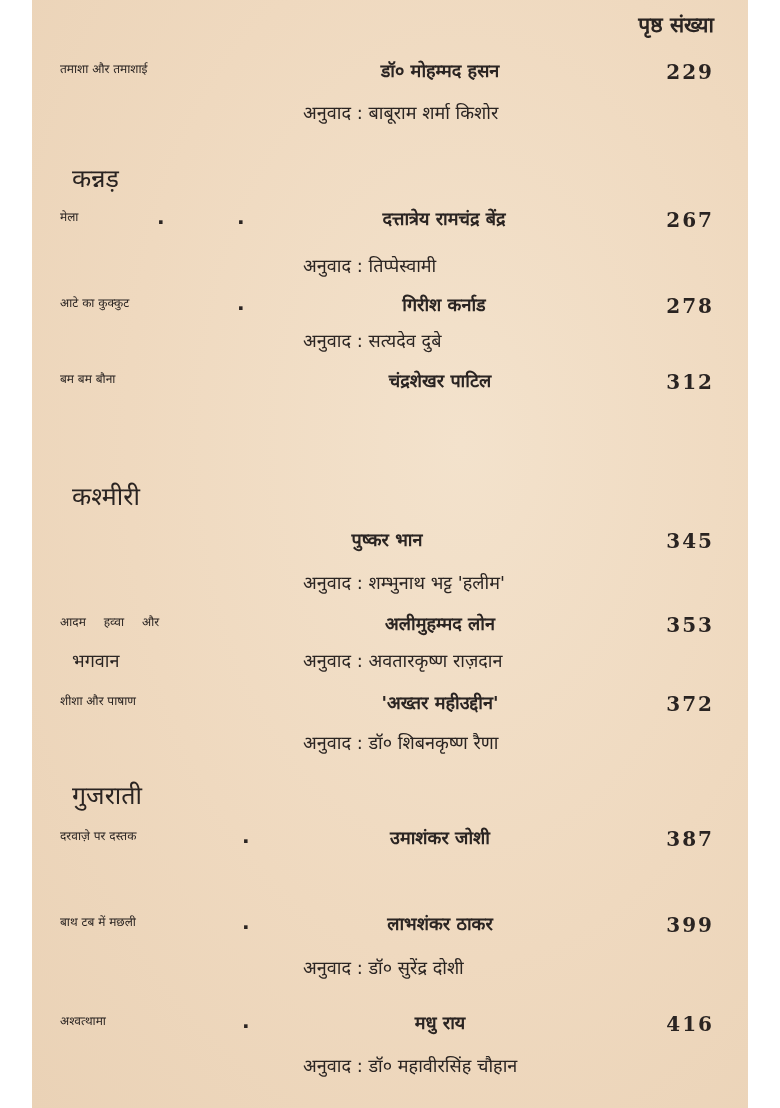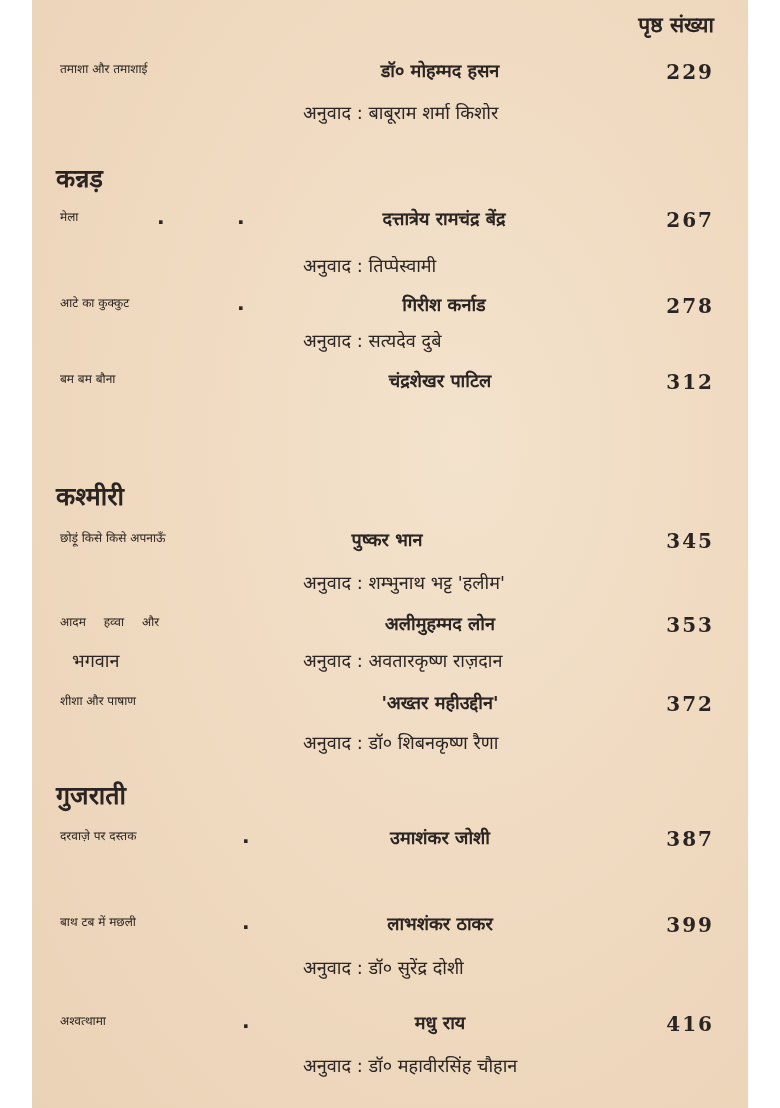--- a/index.html
+++ b/index.html
@@ -6,21 +6,21 @@
   body {
     width:780px; height:1108px; background:#ffffff; position:relative; overflow:hidden;
     font-family:"DejaVu Sans", sans-serif; color:#2a2422;
   }
   .page {
     position:absolute; left:32px; top:0; width:716px; height:1108px;
     background: radial-gradient(ellipse at 60% 40%, #f3e2cc 0%, #efd9bf 55%, #ead2b6 100%);
   }
   .abs { position:absolute; white-space:nowrap; }
   .header { right:34px; top:10px; font-size:21px; font-weight:bold; }
-  .section { left:24px; font-size:25px; font-weight:bold; }
+  .section { left:40px; font-size:25px; font-weight:normal; }
   .title { left:28px; font-size:12px; }
   .title2 { left:40px; font-size:18px; }
   .author { font-size:18px; font-weight:bold; transform:translateX(-50%); }
   .trans { left:243px; font-size:18px;margin-left:28px; }
   .pg { right:34px; font-family:"DejaVu Serif", serif; font-size:20px; font-weight:bold; letter-spacing:2px; }
   .dot { font-size:20px; font-weight:bold; }
 </style>
 </head>
 <body>
 
@@ -47,21 +47,20 @@
   <div class="abs author" style="left:412px; top:292px">गिरीश कर्नाड</div>
   <div class="abs pg" style="top:294px">278</div>
   <div class="abs trans" style="top:328px">अनुवाद : सत्यदेव दुबे</div>
 
   <div class="abs title" style="top:370px">बम बम बौना</div>
   <div class="abs author" style="left:408px; top:368px">चंद्रशेखर पाटिल</div>
   <div class="abs pg" style="top:370px">312</div>
 
   <div class="abs section" style="top:478px">कश्मीरी</div>
 
-  <div class="abs title" style="top:529px">छोड़ूं किसे किसे अपनाऊँ</div>
   <div class="abs author" style="left:355px; top:527px">पुष्कर भान</div>
   <div class="abs pg" style="top:529px">345</div>
   <div class="abs trans" style="top:570px">अनुवाद : शम्भुनाथ भट्ट 'हलीम'</div>
 
   <div class="abs title" style="top:613px; word-spacing:14px">आदम हव्वा और</div>
   <div class="abs author" style="left:408px; top:611px">अलीमुहम्मद लोन</div>
   <div class="abs pg" style="top:613px">353</div>
   <div class="abs title2" style="top:648px">भगवान</div>
   <div class="abs trans" style="top:648px">अनुवाद : अवतारकृष्ण राज़दान</div>
 

